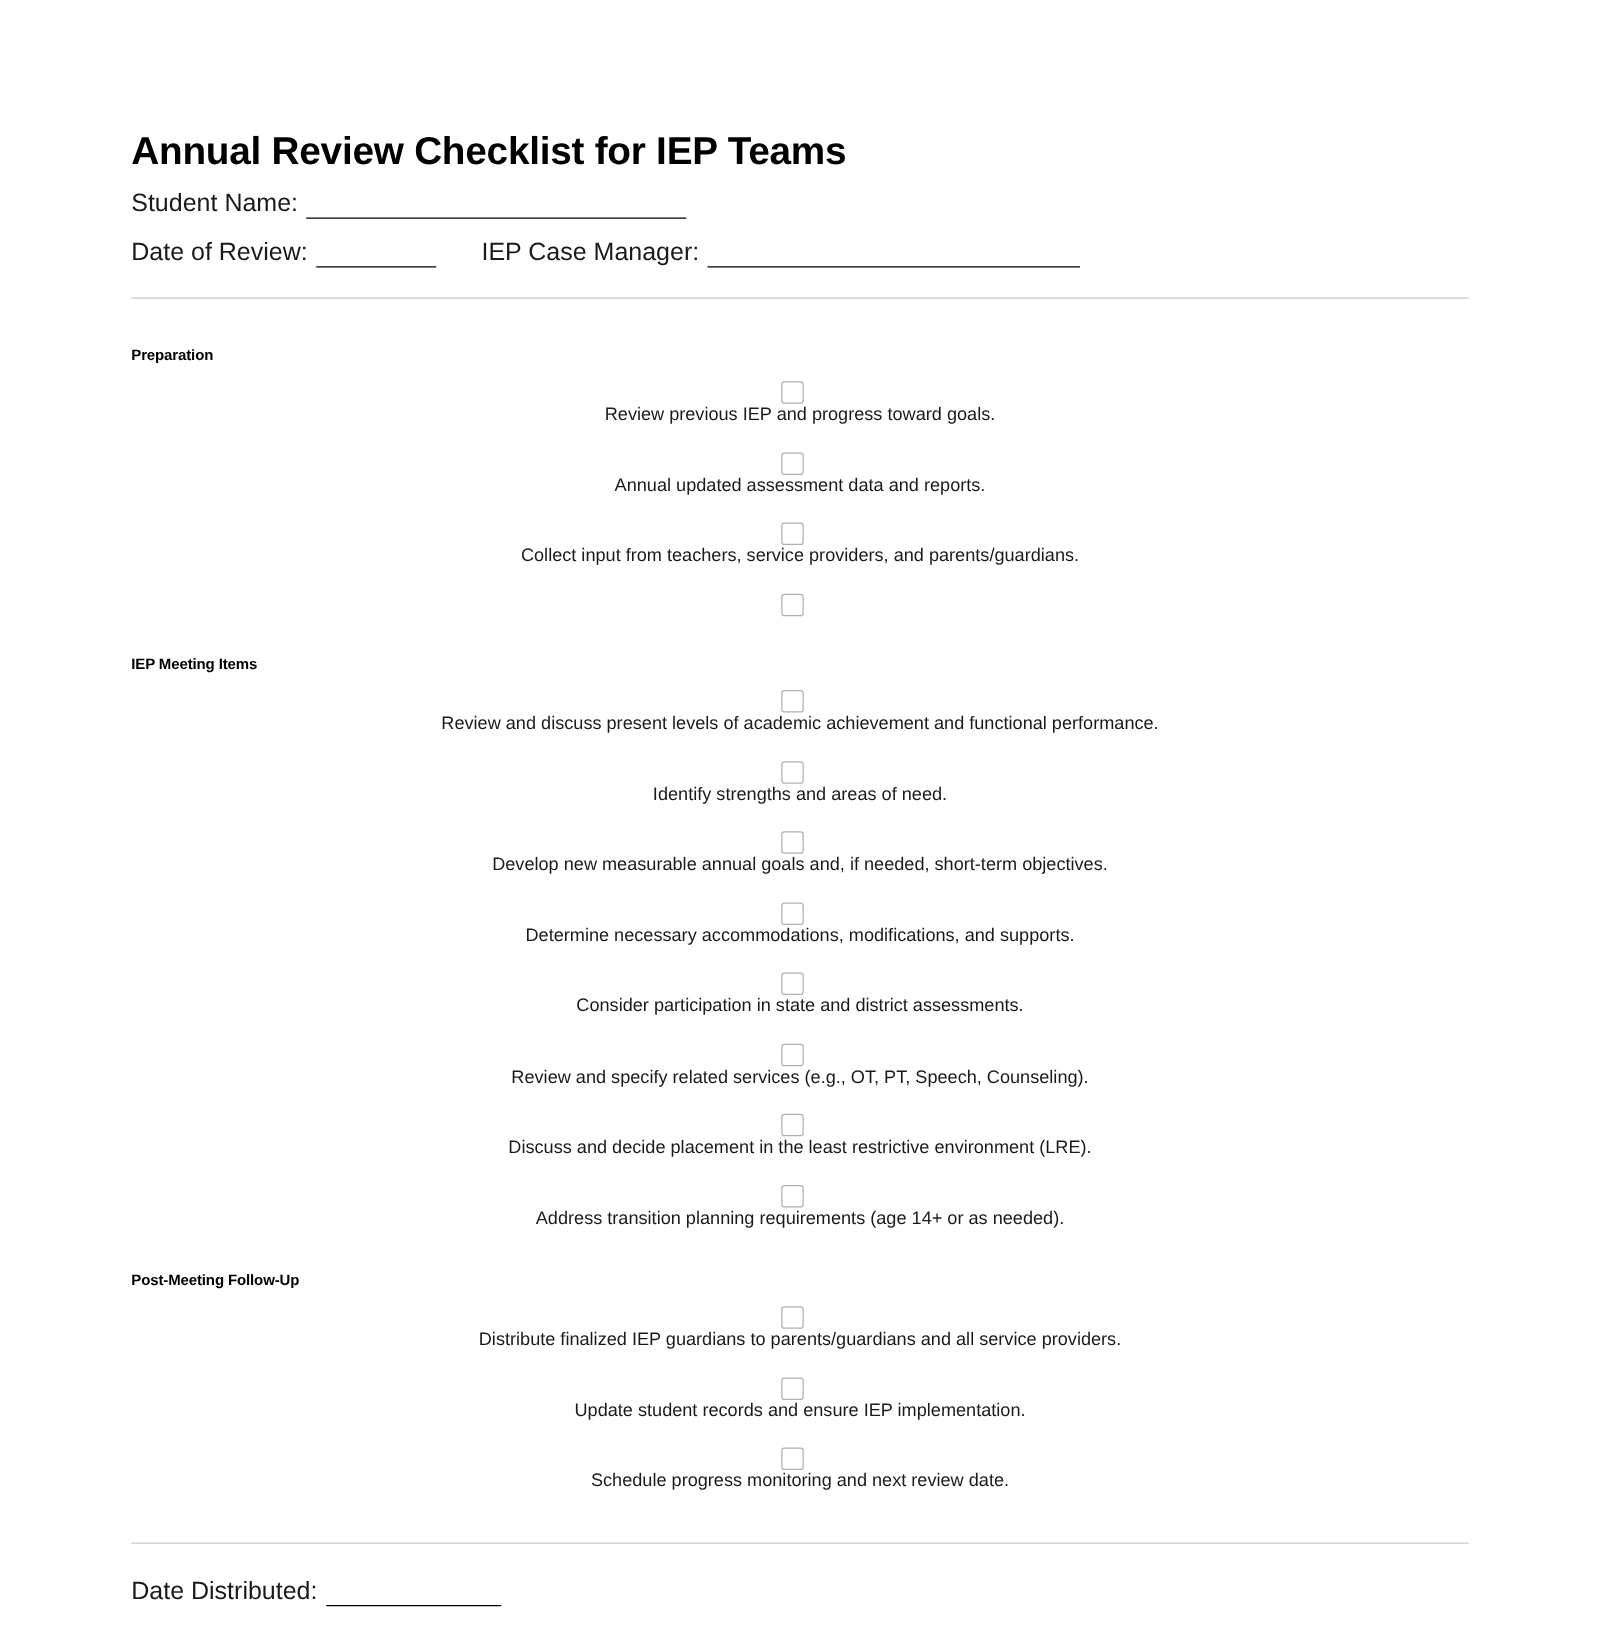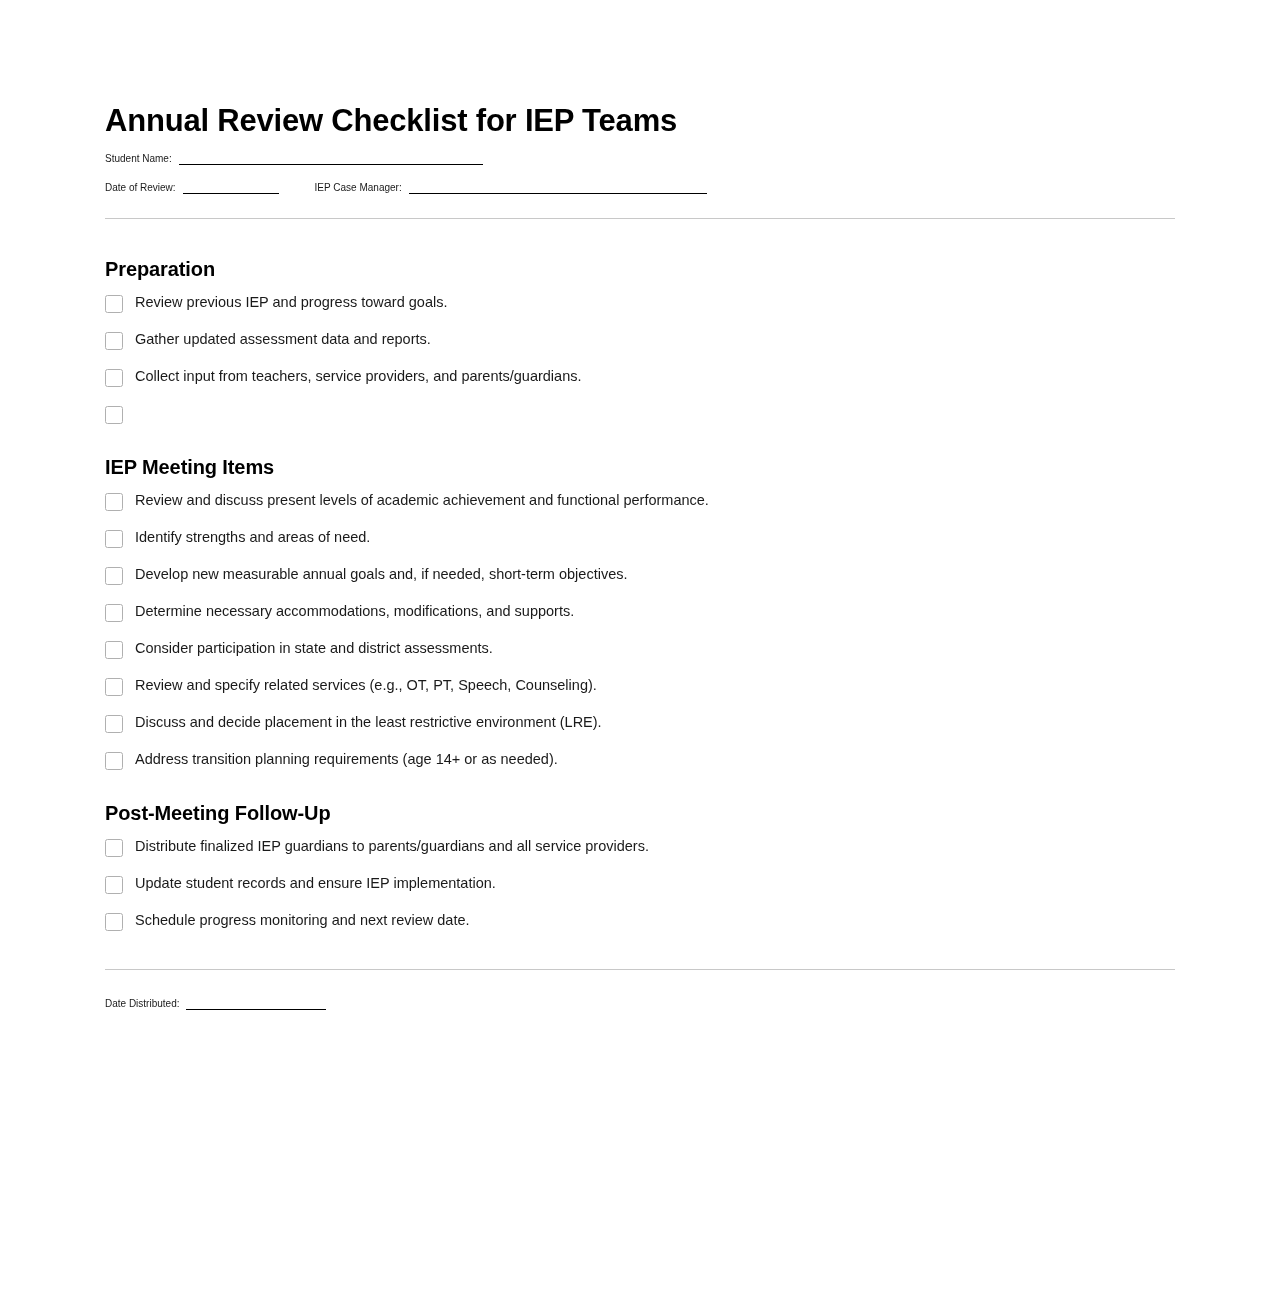--- a/index.html
+++ b/index.html
@@ -51,21 +51,21 @@
   }
   .meta-row {
     display: flex;
     align-items: flex-end;
     white-space: nowrap;
     margin-bottom: 15px;
   }
   .meta-row:last-child { margin-bottom: 0; }
 
   .meta-label {
-    font-size: 10px;
+    font-size: 20px;
     color: #1a1a1a;
     line-height: 1.2;
   }
   .blank-line {
     display: inline-block;
     border-bottom: 1.3px solid #000000;
     height: 13px;
     margin-left: 7px;
   }
   .bl-student  { width: 304px; }
@@ -83,33 +83,34 @@
   }
   .rule-top    { margin-top: 24px; }
   .rule-bottom { margin-top: 38px; }
 
   
   .section { margin-top: 0; }
   .section-first { padding-top: 38px; }
   .section-next  { padding-top: 31px; }
 
   .section-title {
-    font-size: 20px;
+    font-size: 12px;
     font-weight: bold;
     color: #000000;
     margin: 0 0 9px 0;
     line-height: 1.2;
     letter-spacing: -0.1px;
   }
 
   
   .item {
     display: flex;
-    align-items: flex-end;
+    align-items: center;
     margin-bottom: 14px;
+    flex-direction: column;
   }
   .item:last-child { margin-bottom: 0; }
 
   .checkbox {
     flex: 0 0 auto;
     width: 18px;
     height: 18px;
     border: 1.3px solid #b0b0b0;
     border-radius: 2.5px;
     background: #ffffff;
@@ -169,21 +170,21 @@
 
     <div class="section section-first">
       <h2 class="section-title">Preparation</h2>
 
       <div class="item">
         <span class="checkbox"></span>
         <span class="item-label">Review previous IEP and progress toward goals.</span>
       </div>
       <div class="item">
         <span class="checkbox"></span>
-        <span class="item-label">Gather updated assessment data and reports.</span>
+        <span class="item-label">Annual updated assessment data and reports.</span>
       </div>
       <div class="item">
         <span class="checkbox"></span>
         <span class="item-label">Collect input from teachers, service providers, and parents/guardians.</span>
       </div>
       <div class="item">
         <span class="checkbox"></span>
       </div>
     </div>
 

